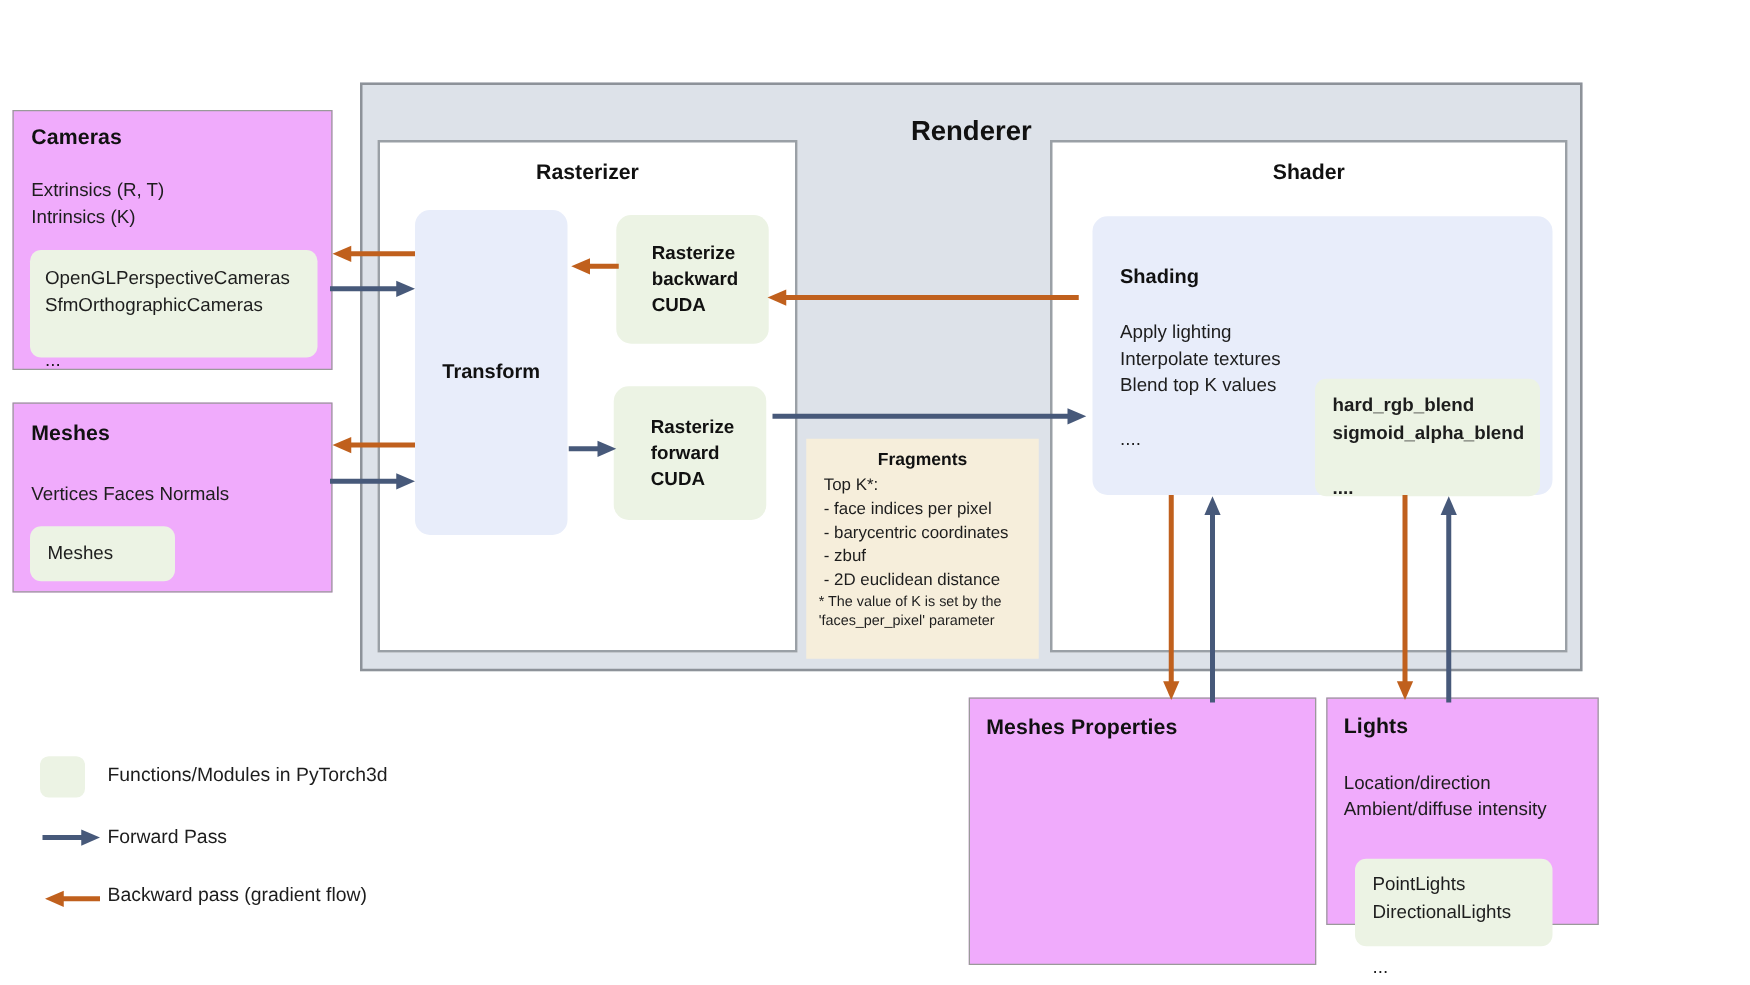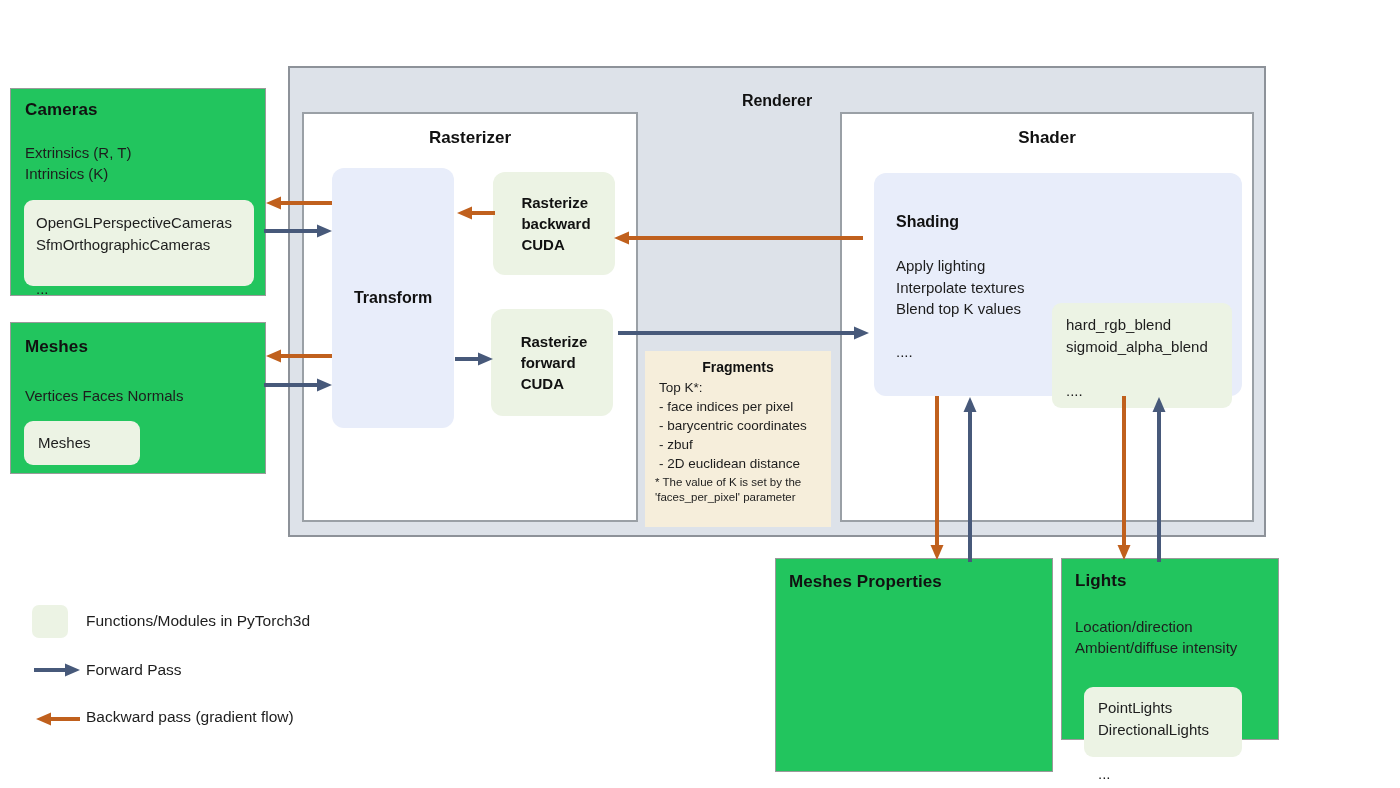--- a/index.html
+++ b/index.html
@@ -8,21 +8,21 @@
     background:#ffffff;
     font-family:"Liberation Sans","DejaVu Sans",sans-serif;
     color:#1a1a1a;
     position:relative;
     overflow:hidden;
   }
   .abs{position:absolute;box-sizing:border-box;}
 
   
   .card{
-    background:#22c55e;
+    background:#f0abfc;
     border:1px solid #9a9a9a;
   }
   .card-title{
     font-weight:bold;
     font-size:17px;
     color:#111111;
     letter-spacing:.1px;
   }
   .card-lines{
     font-size:15px;
@@ -44,21 +44,21 @@
   
   .renderer{
     background:#dde2e9;
     border:2px solid #8d9299;
   }
   .renderer-title{
     position:absolute;
     top:24px;left:0;right:0;
     text-align:center;
     font-weight:bold;
-    font-size:16px;
+    font-size:22px;
     color:#111;
   }
 
   
   .panel{
     background:#ffffff;
     border:2px solid #9aa0a6;
   }
   .panel-title{
     position:absolute;
@@ -183,21 +183,21 @@
 
 <div class="abs blue" style="left:874px;top:173px;width:368px;height:223px;">
   <div class="abs blue-label" style="left:22px;top:40px;">Shading</div>
   <div class="abs" style="left:22px;top:82px;font-size:15px;line-height:21.5px;white-space:pre-line;color:#1d1d1d;">Apply lighting
 Interpolate textures
 Blend top K values
 
 ....</div>
 
 
-  <div class="abs green" style="left:178px;top:130px;width:180px;height:105px;padding:11px 0 0 14px;">hard_rgb_blend
+  <div class="abs green" style="left:178px;top:130px;width:180px;height:94px;padding:11px 0 0 14px;font-weight:bold;">hard_rgb_blend
 sigmoid_alpha_blend
 
 ....</div>
 </div>
 
 <div class="abs card" style="left:10px;top:88px;width:256px;height:208px;">
   <div class="abs card-title" style="left:14px;top:11px;">Cameras</div>
   <div class="abs card-lines" style="left:14px;top:53px;">Extrinsics (R, T)
 Intrinsics (K)</div>
   <div class="abs green" style="left:13px;top:111px;width:230px;height:86px;padding:12px 0 0 12px;">OpenGLPerspectiveCameras

